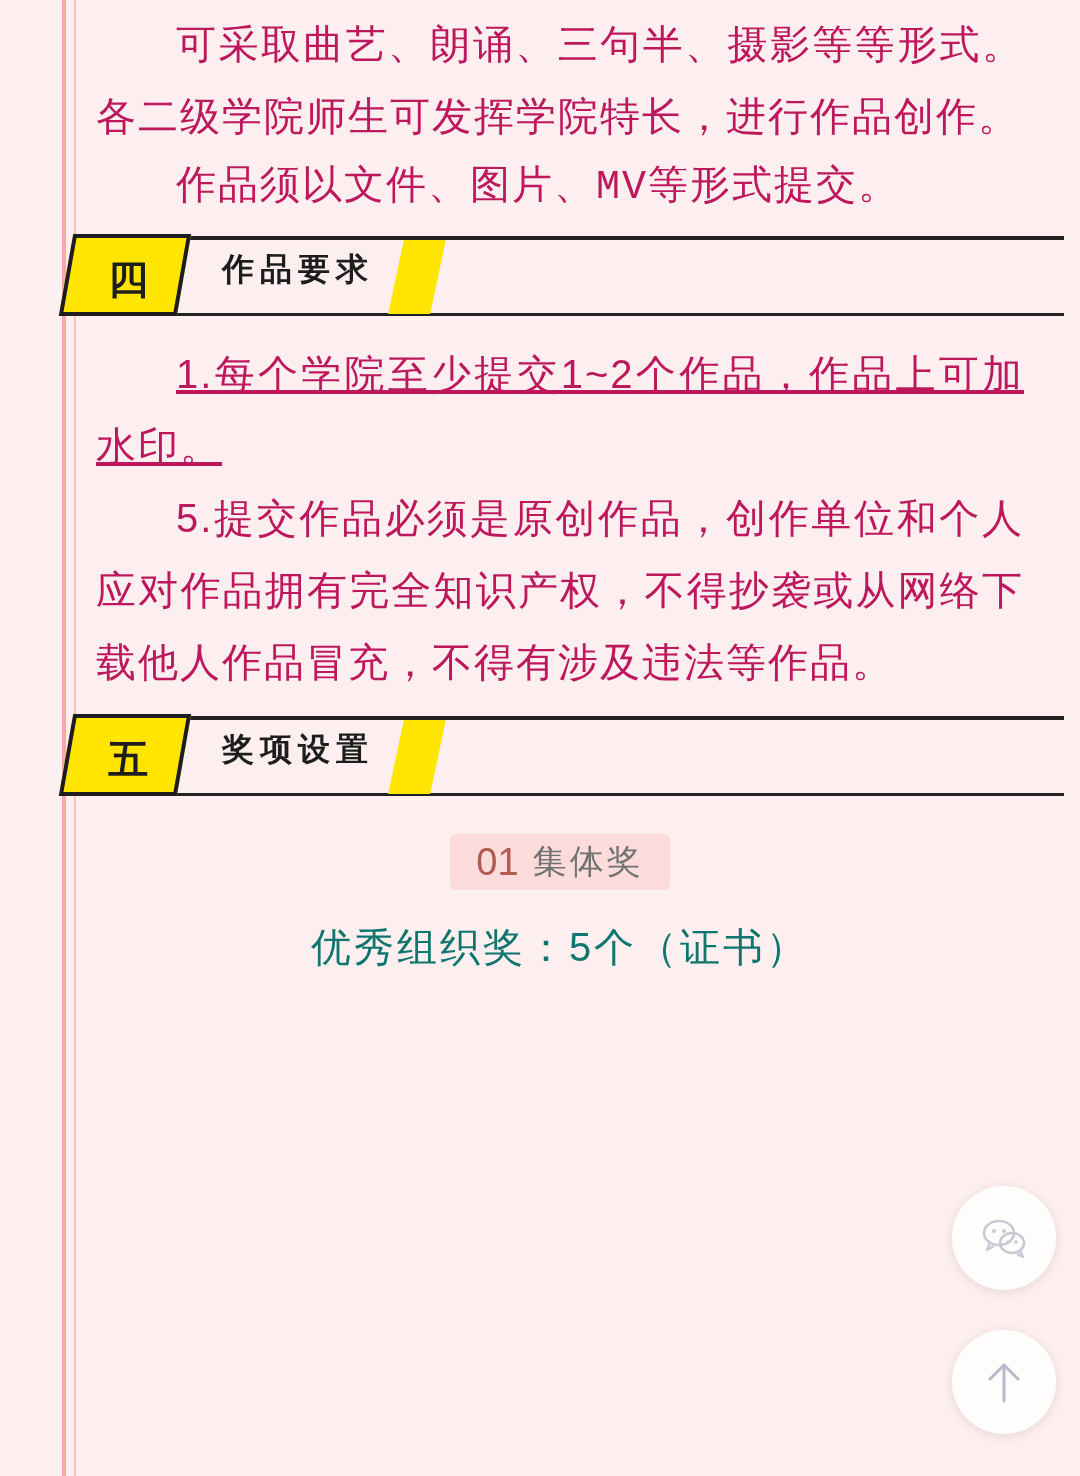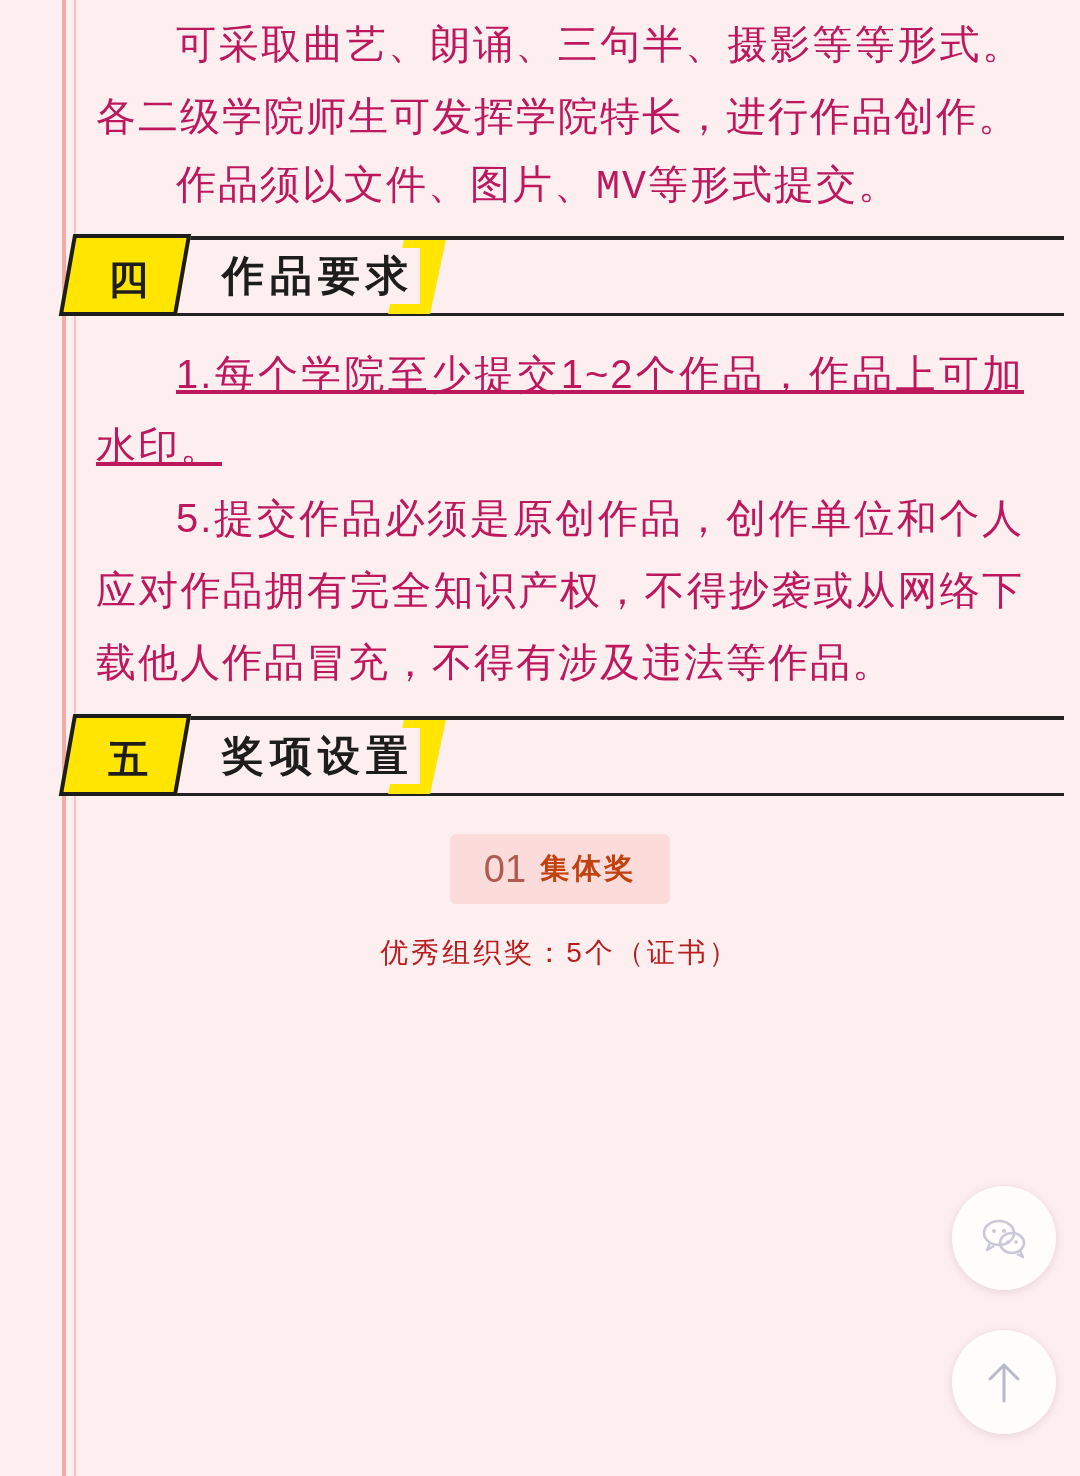--- a/index.html
+++ b/index.html
@@ -99,21 +99,21 @@
     font-size: 40px;
     font-weight: bold;
     color: #1d1d1d;
     transform: skewX(10deg);
     font-family: "Liberation Sans", sans-serif;
   }
   .section-head .title {
     position: absolute;
     left: 120px;
     top: 14px;
-    font-size: 42px;
+    font-size: 32px;
     font-weight: bold;
     letter-spacing: 6px;
     color: #1d1d1d;
     background: #fdeef0;
     padding: 0 6px;
     z-index: 3;
   }
   .section-head .slash {
     position: absolute;
     top: 6px;
@@ -123,44 +123,44 @@
     transform: skewX(-12deg);
     z-index: 1;
   }
   .section-head .slash.s1 {
     left: 300px;
   }
   
   .award-badge {
     margin: 34px auto 0 auto;
     width: 220px;
-    height: 70px;
+    height: 56px;
     background: #fbdcda;
     border-radius: 6px;
     display: flex;
     align-items: center;
     justify-content: center;
     gap: 14px;
   }
   .award-badge .num {
     font-size: 38px;
     color: #b05a50;
     font-family: "Liberation Sans", sans-serif;
   }
   .award-badge .label {
-    font-size: 29px;
-    font-weight: bold;
-    color: #c2410c;
+    font-size: 34px;
+    font-weight: normal;
+    color: #737373;
     letter-spacing: 3px;
   }
   .award-line {
     margin: 30px 0 4px 0;
     text-align: center;
-    font-size: 28px;
-    color: #b91c1c;
+    font-size: 40px;
+    color: #0f766e;
     letter-spacing: 3px;
   }
   
   .fab {
     position: absolute;
     right: 24px;
     width: 104px;
     height: 104px;
     border-radius: 50%;
     background: rgba(255,255,255,0.80);

